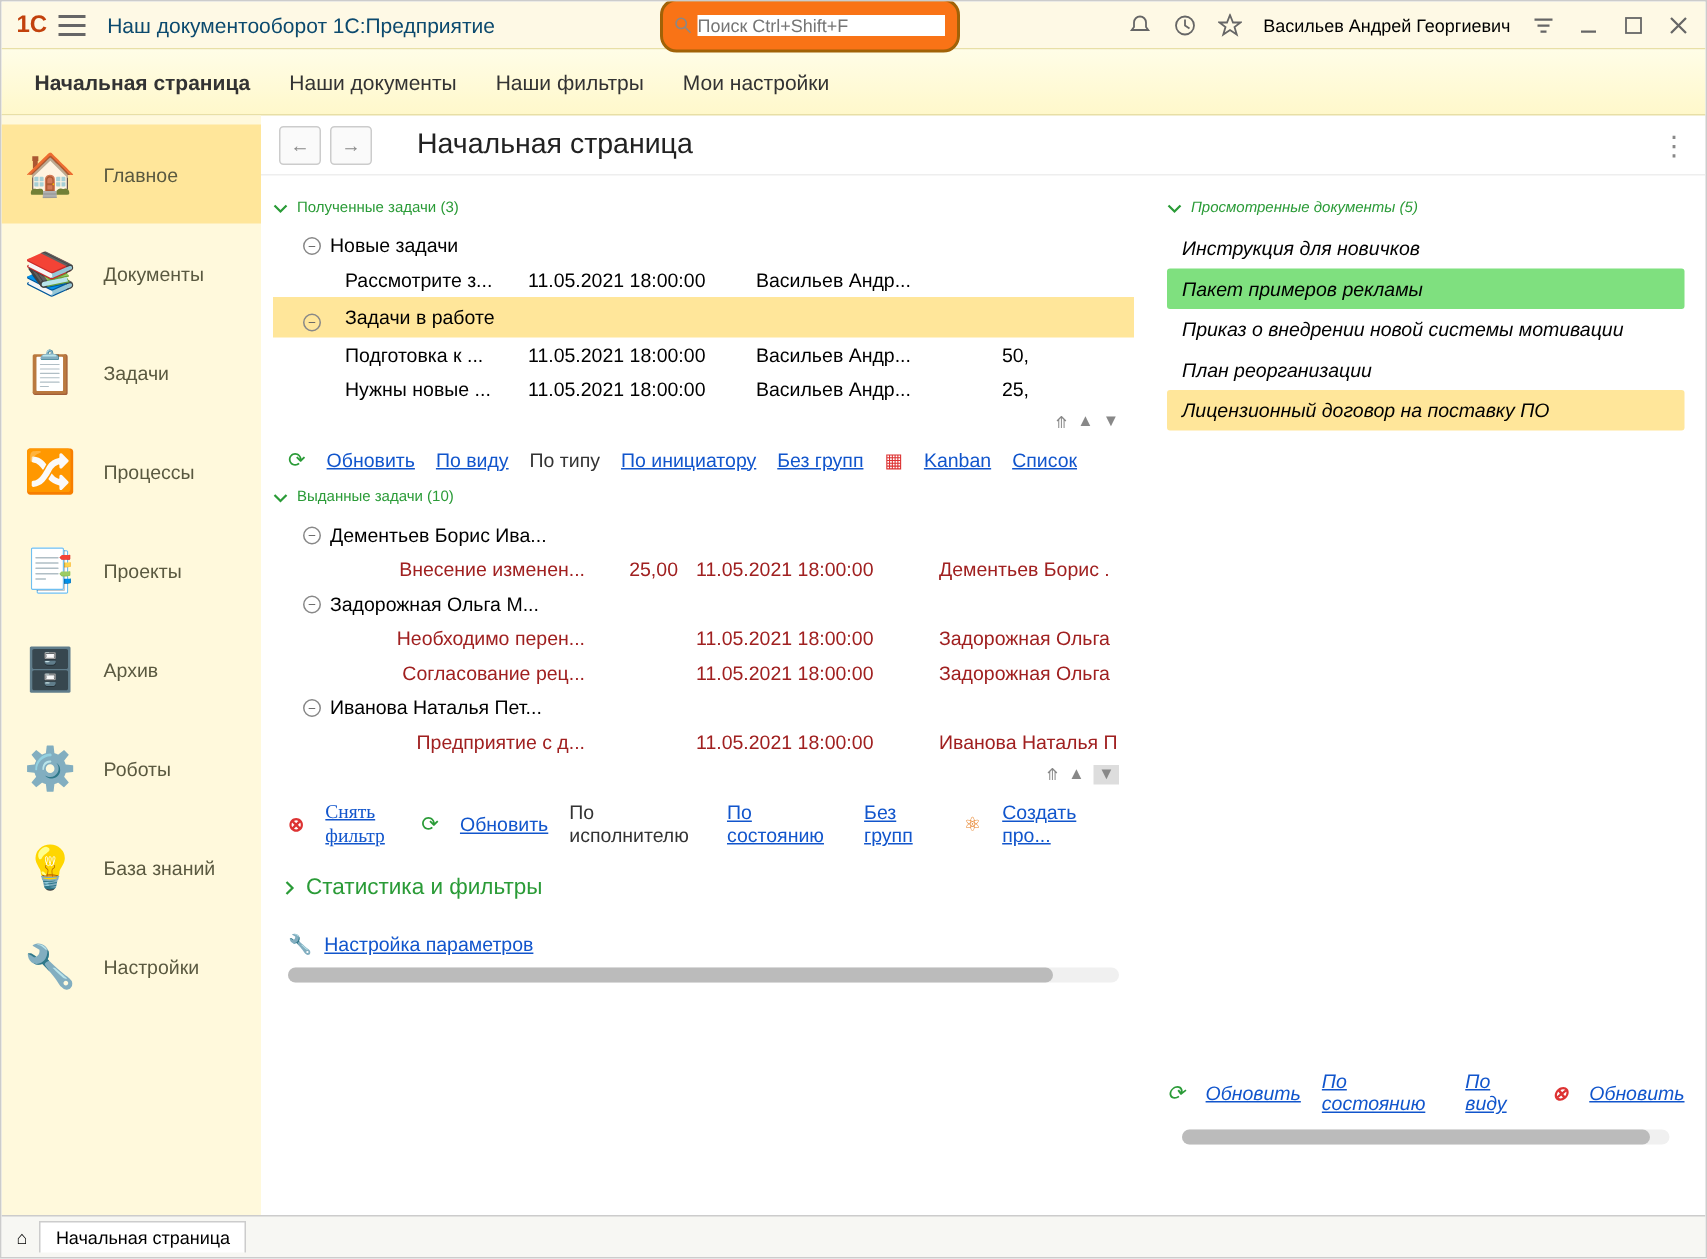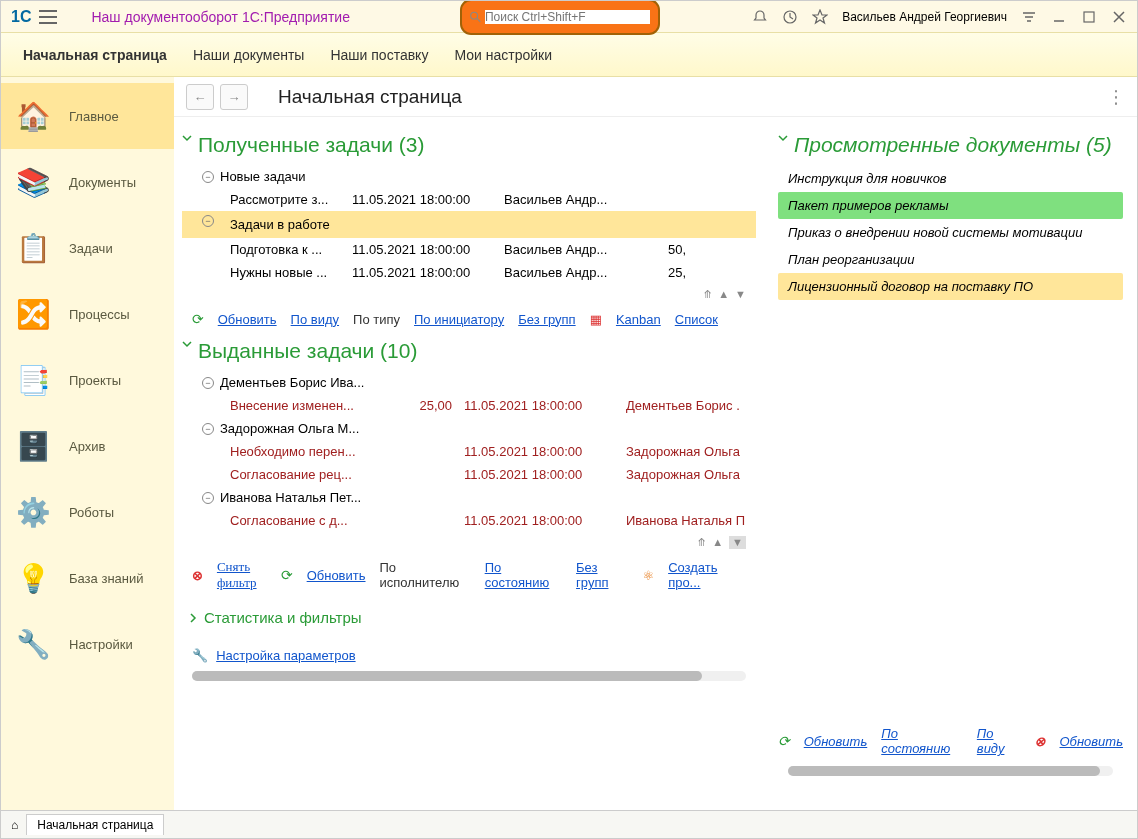--- a/index.html
+++ b/index.html
@@ -1,21 +1,21 @@
 <!DOCTYPE html>
 <html><head>
 <meta charset="utf-8">
 <style>
 * { box-sizing: border-box; margin: 0; padding: 0; font-family: Arial, sans-serif; }
 body { width: 1138px; height: 839px; background: #fff; font-size: 13px; overflow: hidden; border: 1px solid #ccc;}
 .titlebar { height: 32px; background: #fef9e5; display: flex; align-items: center; padding: 0 10px; border-bottom: 1px solid #e8dfa6; }
-.logo { color: #0369a1; font-weight: bold; font-size: 16px; margin-right: 8px;}
+.logo { color: #c2410c; font-weight: bold; font-size: 16px; margin-right: 8px;}
 .burger { width: 18px; height: 14px; margin-right: 14px; cursor:pointer; display:flex; flex-direction:column; justify-content:space-between;}
 .burger div{height:2px;background:#666;}
-.title-text { font-size: 14px; color: #a21caf; flex: 0 0 auto; margin-left: 20px;}
+.title-text { font-size: 14px; color: #0c4a6e; flex: 0 0 auto;}
 .search-box { margin-left: 110px; width: 200px; height: 22px; border: 2px solid #a16207; border-radius: 11px; display:flex; align-items:center; padding: 16px 8px; background:#f97316;}
 .search-box svg{width:12px;height:12px;margin-right:4px;}
 .search-box input{border:none;outline:none;font-size:12px;width:100%;color:#888;}
 .title-right { margin-left:auto; display:flex; align-items:center; gap:14px;}
 .title-right .ico { width:16px;height:16px;cursor:pointer;color:#666;}
 .username { font-size:12px; color:#000000;}
 .menubar { height: 44px; background: linear-gradient(#fffde7, #fff8cb); display:flex; align-items:center; padding: 0 22px; gap: 26px; border-bottom:1px solid #e8dfa6;}
 .menubar .mitem { font-size: 14px; color: #333; cursor:pointer;}
 .menubar .mitem.bold{font-weight:bold;}
 .body-area{display:flex; height: calc(100% - 32px - 44px - 28px);}
@@ -24,33 +24,33 @@
 .side-item.active{background:#ffe69a;}
 .side-icon{width:34px;height:34px;display:flex;align-items:center;justify-content:center;font-size:28px;}
 .content{flex:1; display:flex; flex-direction:column; overflow:hidden;}
 .content-header{height:40px; display:flex; align-items:center; padding:0 12px; gap:6px; border-bottom:1px solid #eee;}
 .nav-btn{width:28px;height:26px;border:1px solid #ccc;border-radius:3px;display:flex;align-items:center;justify-content:center;cursor:pointer;color:#888;background:#fafafa;}
 .page-title{font-size:19px;margin-left:24px;color:#222;}
 .dots{margin-left:auto;color:#888;cursor:pointer;font-size:18px;}
 .panels{flex:1;display:flex;overflow:hidden;}
 .left-panel{width:590px; overflow:auto; padding:10px 8px 10px 8px;}
 .right-panel{flex:1; padding:10px 14px;font-style:italic;}
-.section-title{color:#2a9b37; font-size:21px; margin:6px 0 8px 0; display:flex; align-items:flex-start; gap:6px; cursor:pointer;}
+.section-title{color:#2a9b37; font-size:10px; margin:6px 0 8px 0; display:flex; align-items:center; gap:6px; cursor:pointer;}
 .chev{width:10px;height:10px;display:inline-block;}
 .group-row{display:flex;align-items:center;padding:4px 0 4px 20px;gap:6px;}
 .exp-icon{width:12px;height:12px;border:1px solid #888;border-radius:50%;display:flex;align-items:center;justify-content:center;font-size:9px;color:#666;cursor:pointer;}
-.task-row{display:flex;padding:4px 4px 4px 48px;gap:12px;align-items:flex-start;}
+.task-row{display:flex;padding:4px 4px 4px 48px;gap:12px;align-items:flex-end;}
 .task-row.selected{background:#ffe69a;padding-left:20px;}
 .task-row.selected .exp-icon{margin-left:0;}
 .task-row .c1{width:110px;overflow:hidden;text-overflow:ellipsis;white-space:nowrap;}
 .task-row .c2{width:140px;}
 .task-row .c3{width:130px;overflow:hidden;text-overflow:ellipsis;white-space:nowrap;}
 .task-row .c4{width:40px;text-align:right;}
 .issued-row{display:flex;padding:4px 4px 4px 48px;gap:12px;align-items:center;color:#a02020;}
-.issued-row .c1{width:160px;overflow:hidden;text-overflow:ellipsis;white-space:nowrap;}
+.issued-row .c1{width:160px;overflow:hidden;text-overflow:ellipsis;white-space:nowrap;text-align:right;}
 .issued-row .c0{width:50px;text-align:right;}
 .issued-row .c2{width:150px;}
 .issued-row .c3{flex:1;overflow:hidden;text-overflow:ellipsis;white-space:nowrap;}
 .toolbar{display:flex;align-items:center;gap:14px;padding:6px 10px;font-size:13px;flex-wrap:nowrap;overflow:hidden;}
 .toolbar a{color:#1155cc;text-decoration:underline;cursor:pointer;}
 .toolbar span.plain{color:#333;}
 .refresh-ico{color:#2a9b37;font-size:14px;}
 .doc-list{margin-top:4px;}
 .doc-item{padding:6px 10px;cursor:pointer;border-radius:2px;}
 .doc-item.green{background:#7fe07f;}
@@ -109,21 +109,21 @@
       </svg>
     <svg class="ico" viewBox="0 0 16 16">
         <path d="M3 3l10 10M13 3L3 13" stroke="#666" stroke-width="1.5"></path>
       </svg>
   </div>
 </div>
 
 <div class="menubar" id="menubar">
     <span class="mitem bold">Начальная страница</span>
     <span class="mitem">Наши документы</span>
-    <span class="mitem">Наши поставку</span>
+    <span class="mitem">Наши фильтры</span>
     <span class="mitem">Мои настройки</span>
   </div>
 
 <div class="body-area">
 
   <div class="sidebar" id="sidebar">
       <div class="side-item active">
         <span class="side-icon">🏠</span>
         <span>Главное</span>
       </div>
@@ -254,21 +254,21 @@
               <span class="c1">Согласование рец...</span>
               <span class="c0"></span>
               <span class="c2">11.05.2021 18:00:00</span>
               <span class="c3">Задорожная Ольга</span>
             </div>
             <div class="group-row">
               <span class="exp-icon">−</span>
               <span>Иванова Наталья Пет...</span>
             </div>
             <div class="issued-row">
-              <span class="c1">Согласование с д...</span>
+              <span class="c1">Предприятие с д...</span>
               <span class="c0"></span>
               <span class="c2">11.05.2021 18:00:00</span>
               <span class="c3">Иванова Наталья П</span>
             </div>
           </div>
         <div class="nav-tri">
           <span>⤊</span>
           <span>▲</span>
           <span style="background:#ddd;padding:0 3px;">▼</span>
         </div>

